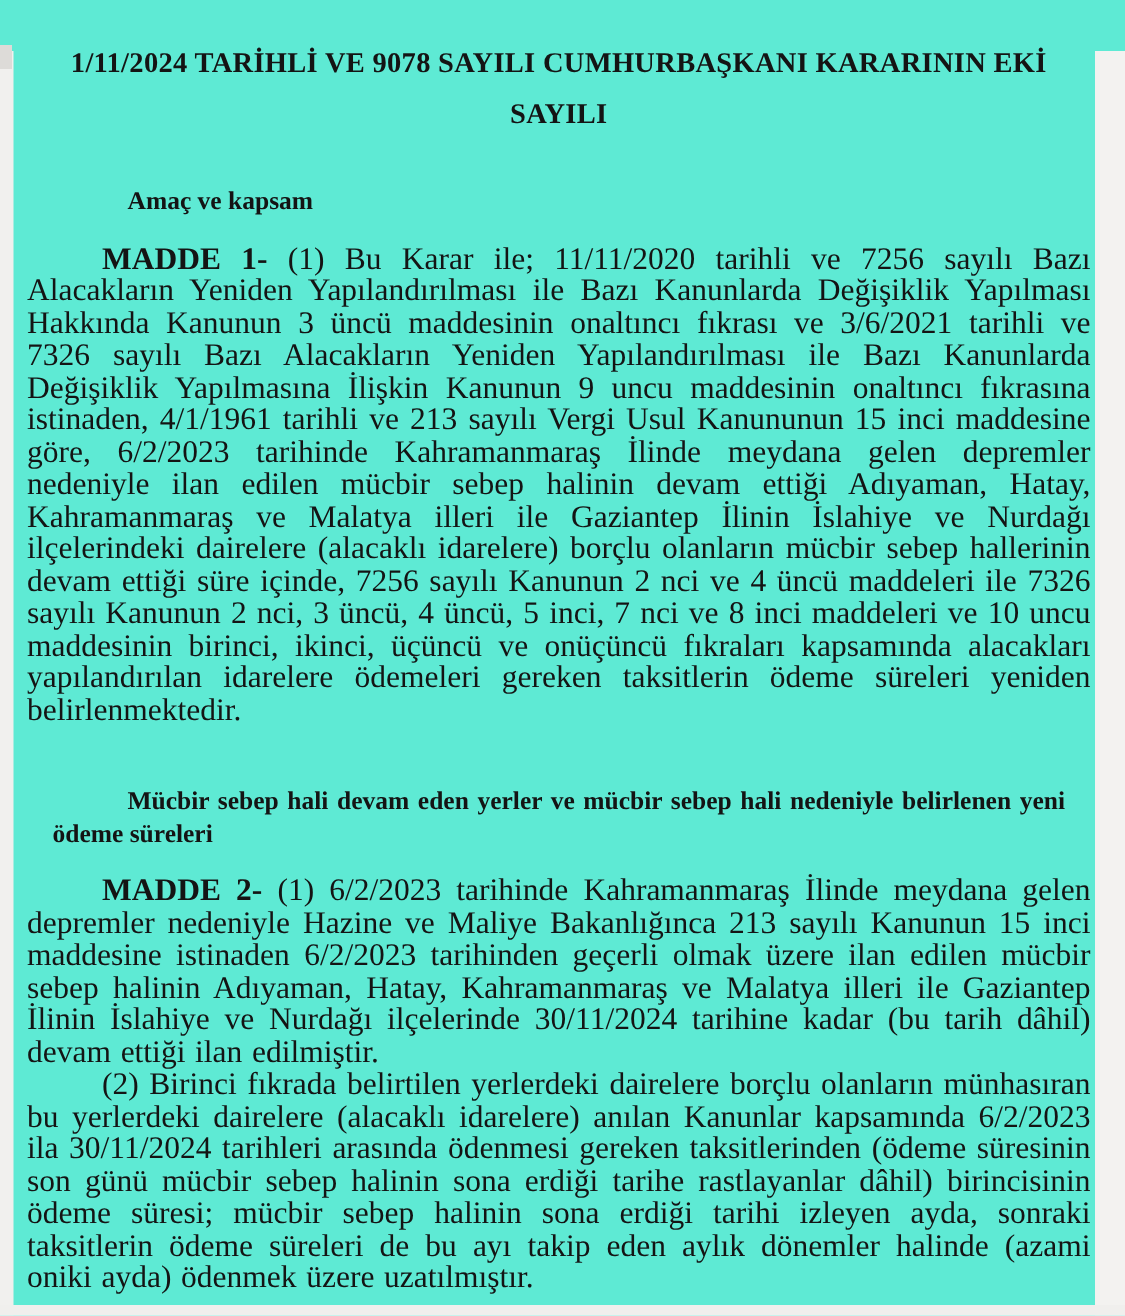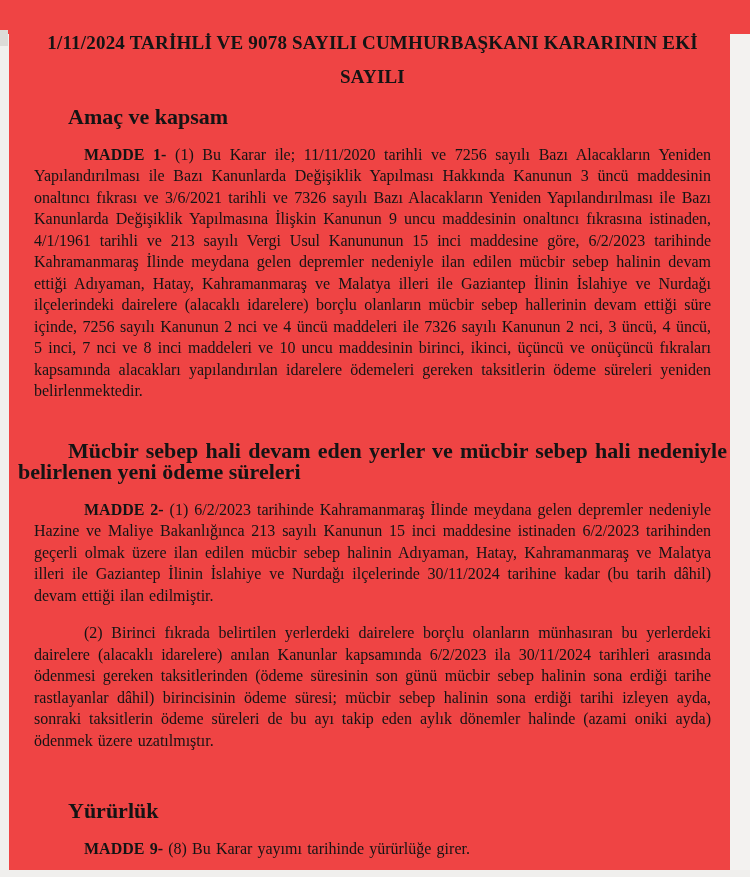--- a/index.html
+++ b/index.html
@@ -11,21 +11,21 @@
     width: 750px;
     height: 877px;
     position: relative;
     overflow: hidden;
     font-family: "Liberation Serif", "DejaVu Serif", serif;
     color: #141414;
   }
   .page {
     position: absolute;
     inset: 0;
-    background: #ef4444;
+    background: #5eead4;
   }
   
   .edge-left {
     position: absolute;
     left: 0; top: 34px; bottom: 0;
     width: 9px;
     background: #f1f0ee;
   }
   .edge-left-cap {
     position: absolute;
@@ -54,32 +54,32 @@
   .title {
     text-align: center;
     font-weight: bold;
     font-size: 19px;
     line-height: 34px;
     margin: 2px 0 0 0;
     letter-spacing: 0.2px;
   }
   .section-heading {
     font-weight: bold;
-    font-size: 22px;
+    font-size: 17px;
+    line-height: 21.5px;
+    text-align: justify;
+    text-indent: 50px;
+    margin: 17px;
+  }
+  .para {
+    font-size: 21px;
     line-height: 21.5px;
     text-align: justify;
     text-indent: 50px;
     margin: 0;
-  }
-  .para {
-    font-size: 16px;
-    line-height: 21.5px;
-    text-align: justify;
-    text-indent: 50px;
-    margin: 16px;
     word-spacing: 1.2px;
   }
   .para b.mlabel {
     font-weight: bold;
   }
   .gap-after-title   { height: 12px; }
   .gap-blank-line    { height: 22px; }
   .gap-big           { height: 33px; }
 </style>
 </head>

